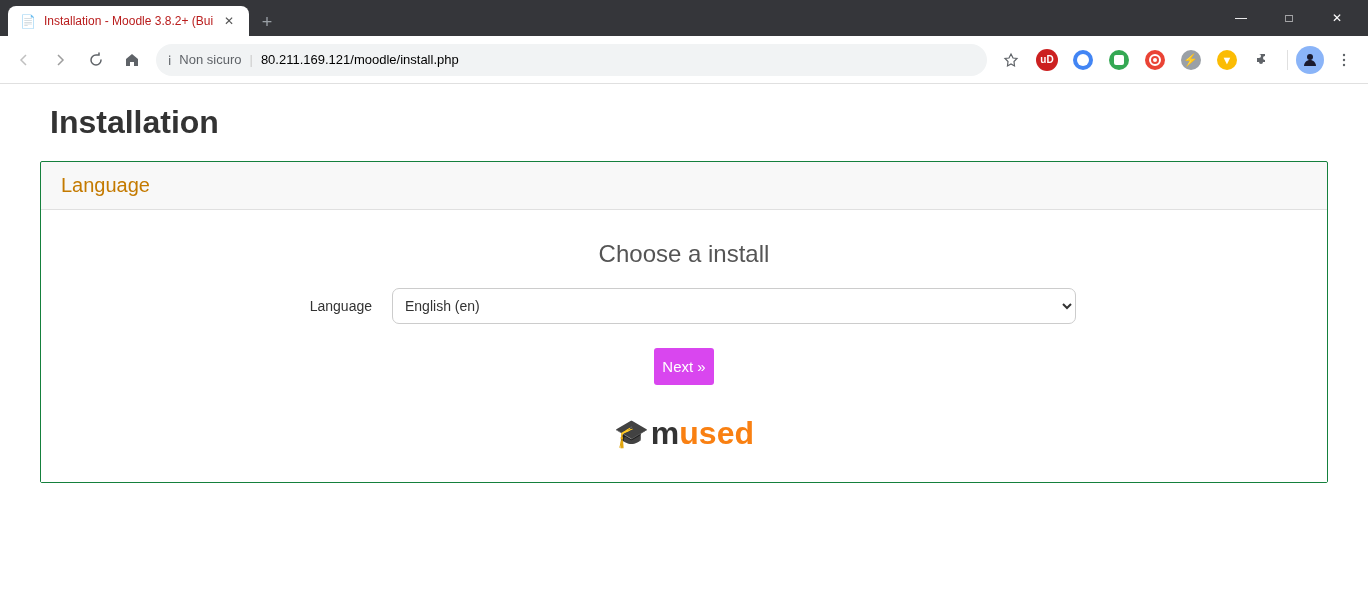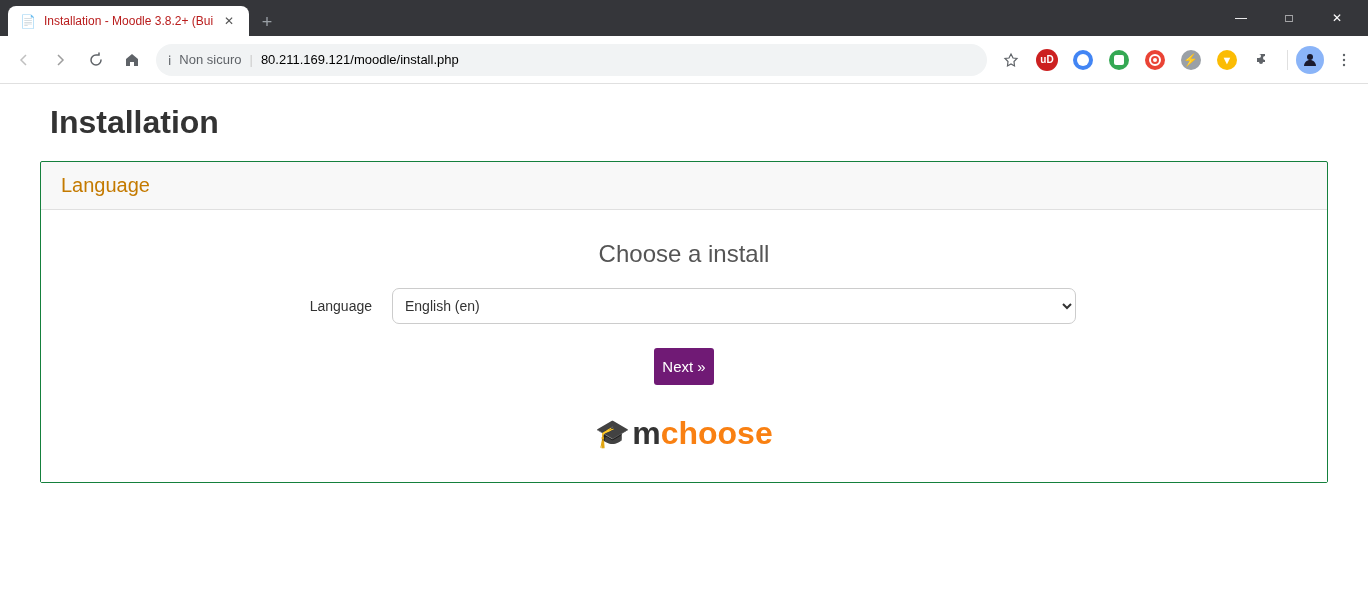--- a/index.html
+++ b/index.html
@@ -241,21 +241,21 @@
       cursor: pointer;
     }
 
     .next-btn-container {
       display: flex;
       justify-content: center;
       margin-bottom: 30px;
     }
 
     .next-btn {
-      background: #701a75;
+      background: #d946ef;
       color: #fff;
       border: none;
       border-radius: 3px;
       padding: 10px 8px;
       font-size: 15px;
       cursor: pointer;
       font-weight: normal;
     }
 
     .moodle-logo-container {
@@ -441,18 +441,18 @@
       </div>
 
       <div class="next-btn-container">
         <button class="next-btn">Next »</button>
       </div>
 
       <div class="moodle-logo-container">
         <div class="moodle-logo">
           <span class="moodle-hat">🎓</span>
           <span class="moodle-text-m">m</span>
-            <span class="moodle-text-rest">choose</span>
+            <span class="moodle-text-rest">used</span>
         </div>
       </div>
     </div>
   </div>
 </div>
 
 </body></html>

